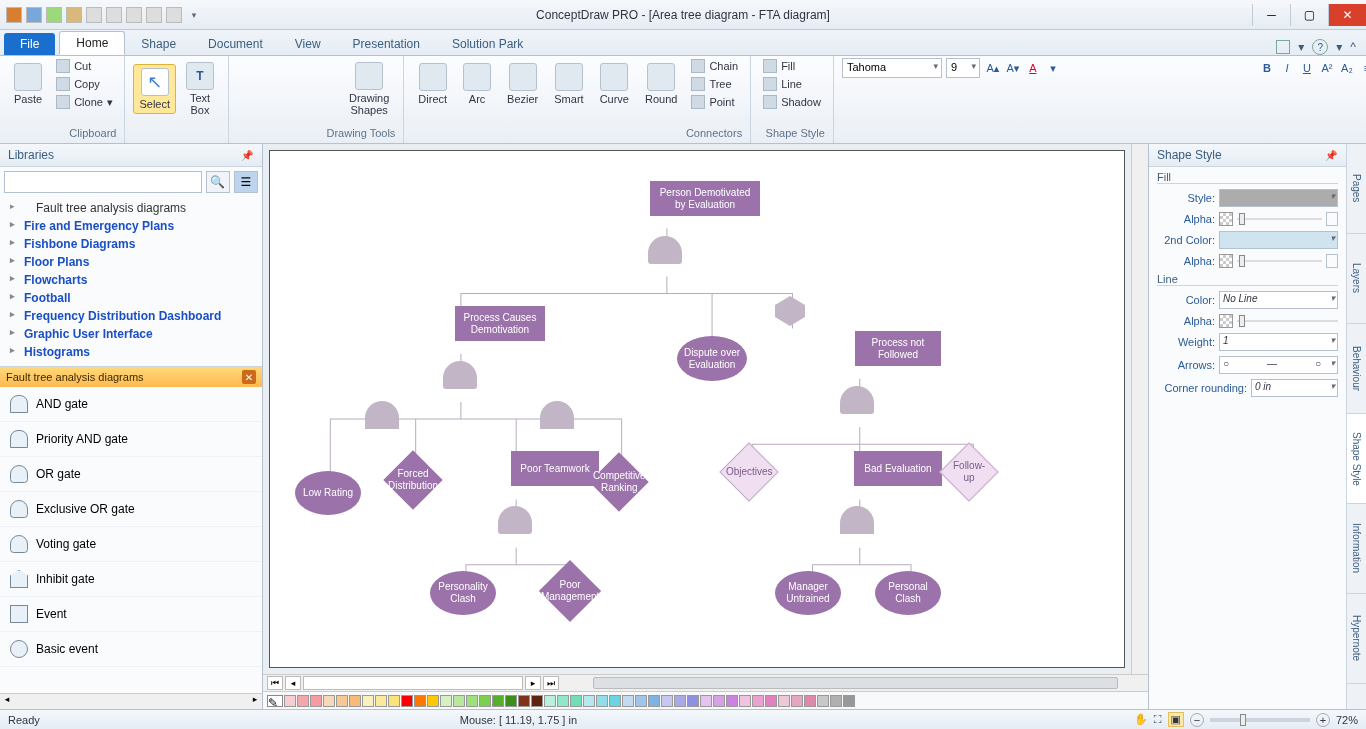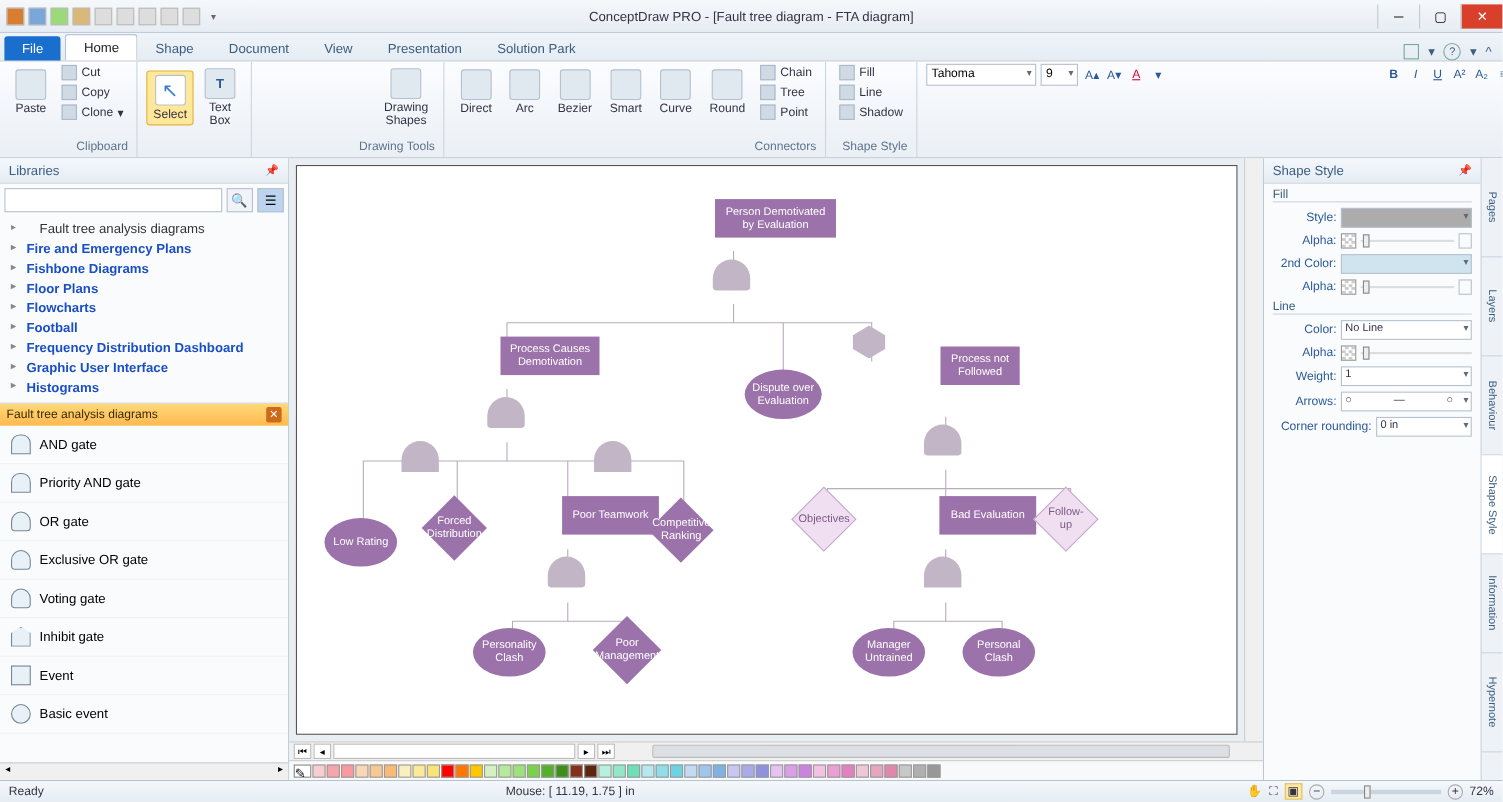--- a/index.html
+++ b/index.html
@@ -83,21 +83,21 @@
 
 .colorbar { height: 18px; display: flex; align-items: center; padding: 0 4px; gap: 1px; background: #f8f9fa; border-top: 1px solid #ccc; }
 .colorbar .sw { width: 12px; height: 12px; border: 1px solid #999; cursor: pointer; }
 
 
 .rightpanel { width: 218px; border-left: 1px solid #b5c1ce; background: #fafbfc; display: flex; }
 .rpcontent { flex: 1; padding: 4px 8px; font-size: 11px; color: #334; }
 .rpcontent .sect { color: #3a5d80; border-bottom: 1px solid #cbd5e0; margin: 4px 0; font-size: 11px; }
 .rprow { display: flex; align-items: center; margin: 5px 0; gap: 4px; }
 .rprow .lbl { width: 58px; text-align: right; color: #2a5a99; }
-.rprow .fld { flex: 1; height: 18px; border: 1px solid #b5c1ce; background: #fff; position: relative; font-size: 10px; padding: 1px 14px 2px 3px; }
+.rprow .fld { flex: 1; height: 18px; border: 1px solid #b5c1ce; background: #fff; position: relative; font-size: 10px; padding: 1px 14px 2px 3px; font-style: italic; }
 .rprow .fld:after { content: "▾"; position: absolute; right: 2px; top: 1px; font-size: 9px; color: #667; }
 .rprow .fld.color1 { background: #abacab; }
 .rprow .fld.color2 { background: #d0e4f0; }
 .rprow .chk { width: 14px; height: 14px; background: repeating-conic-gradient(#ccc 0 25%, #fff 0 50%) 0 0/6px 6px; border: 1px solid #999; }
 .rprow .slider { flex: 1; height: 14px; position: relative; background: linear-gradient(to right, #ddd, #ddd) 0 6px/100% 2px no-repeat; }
 .rprow .slider .th { position: absolute; left: 2px; top: 1px; width: 6px; height: 12px; background: #eee; border: 1px solid #888; }
 .rptabs { width: 20px; background: #eef2f6; border-left: 1px solid #cbd5e0; display: flex; flex-direction: column; }
 .rptab { flex: 0 0 90px; writing-mode: vertical-rl; text-align: center; font-size: 10px; color: #3a5d80; border-bottom: 1px solid #cbd5e0; padding: 4px 2px; cursor: pointer; display: flex; align-items:center; justify-content:center; }
 .rptab.on { background: #fff; }
 
@@ -116,21 +116,21 @@
     <div class="qicon" style="background:#7aa7d9"></div>
     <div class="qicon" style="background:#9bd97a"></div>
     <div class="qicon" style="background:#d9b87a"></div>
     <div class="qicon"></div>
     <div class="qicon"></div>
     <div class="qicon"></div>
     <div class="qicon"></div>
     <div class="qicon"></div>
     <div class="qicon" style="background:transparent;border:none;color:#667;display:flex;align-items:center;justify-content:center;font-size:9px">▾</div>
   </div>
-  <div class="apptitle">ConceptDraw PRO - [Fault tree diagram - FTA diagram]</div>
+  <div class="apptitle">ConceptDraw PRO - [Area tree diagram - FTA diagram]</div>
   <div class="winctl">
     <div>─</div>
     <div>▢</div>
     <div class="close">✕</div>
   </div>
 </div>
 
 <div class="tabstrip">
   <div class="file">File</div>
   <div class="tab active">Home</div>
@@ -424,21 +424,21 @@
             <span>Person Demotivated by Evaluation</span>
           </div>
         <div class="shp gate" style="left:378px;top:85px"></div>
         <div class="shp rect" style="left:145px;top:155px;width:90px;height:35px">
             <span>Process Causes Demotivation</span>
           </div>
         <div class="shp ellipse" style="left:407px;top:185px;width:70px;height:45px">
             <span>Dispute over Evaluation</span>
           </div>
         <div class="shp" style="left:505px;top:145px;width:30px;height:30px;background:#c2b6c6;clip-path:polygon(50% 0,100% 30%,100% 70%,50% 100%,0 70%,0 30%)"></div>
-        <div class="shp rect" style="left:545px;top:164px;width:72px;height:35px">
+        <div class="shp rect" style="left:545px;top:180px;width:86px;height:35px">
             <span>Process not Followed</span>
           </div>
         <div class="shp gate" style="left:173px;top:210px"></div>
         <div class="shp gate" style="left:95px;top:250px;border-radius:17px 17px 0 0"></div>
         <div class="shp gate" style="left:270px;top:250px;border-radius:17px 17px 0 0"></div>
         <div class="shp ellipse" style="left:25px;top:320px;width:66px;height:44px">
             <span>Low Rating</span>
           </div>
         <div class="shp diamond" style="left:122px;top:308px;width:42px;height:42px">
             <span>Forced Distribution</span>

